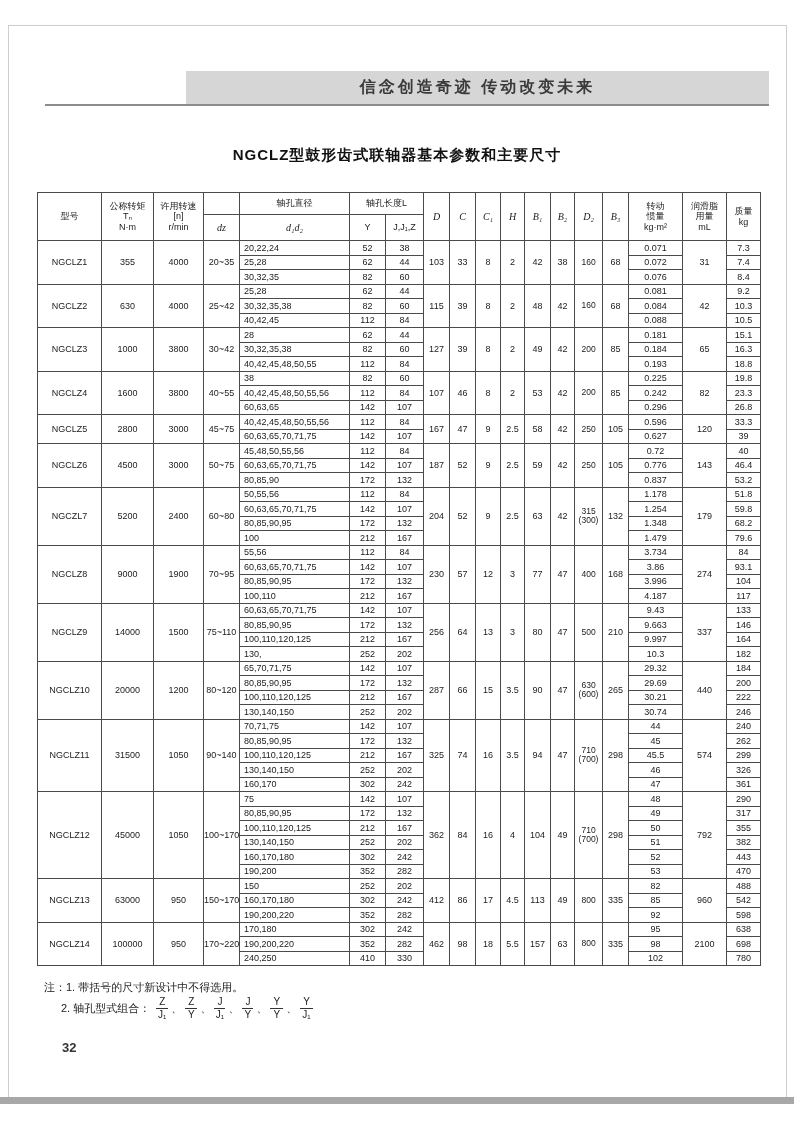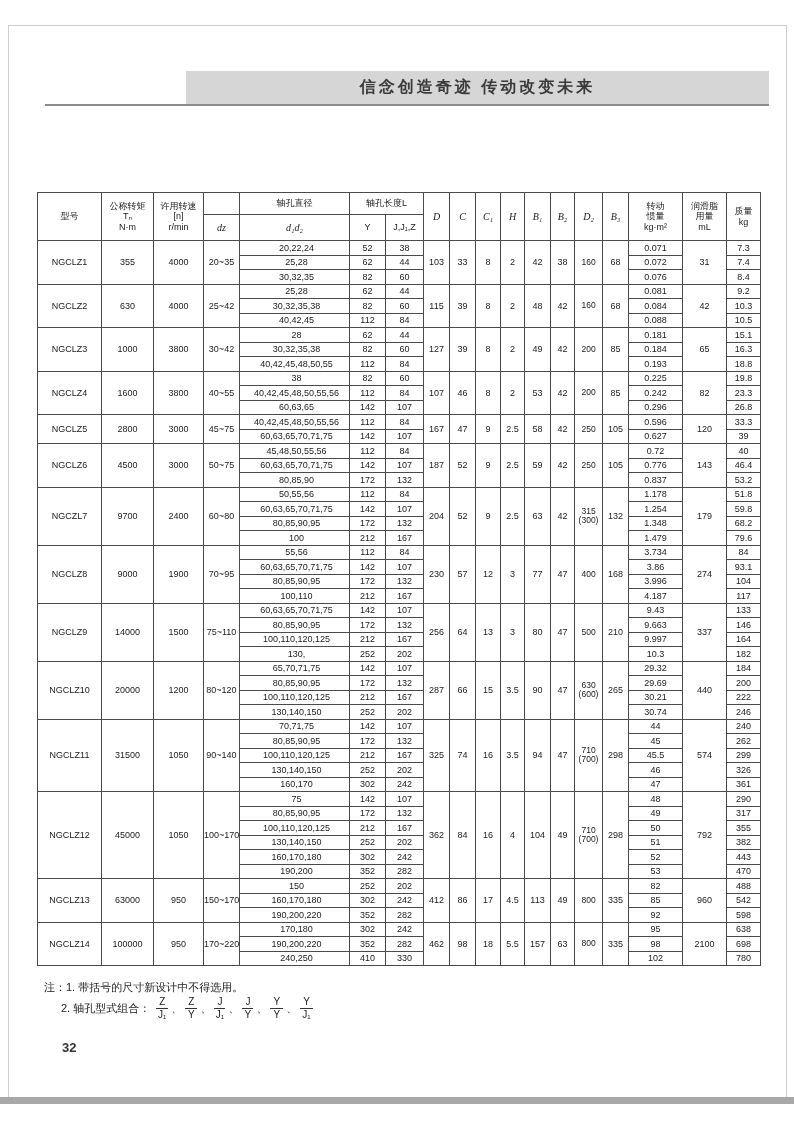--- a/index.html
+++ b/index.html
@@ -16,21 +16,21 @@
   .table-wrap { position:absolute; left:37px; top:192px; }
   table { border-collapse:collapse; table-layout:fixed; width:721px; border:1.5px solid #3a3a3a; }
   th, td { border:1px solid #4a4a4a; font-size:9px; font-weight:normal; text-align:center;
            vertical-align:middle; padding:0; line-height:1.15; color:#1b1b1b;
            overflow:hidden; }
   thead tr:first-child th { height:21px; }
   thead tr:last-child th { height:25px; }
   tbody td { height:13.5px; }
   .pre { white-space:pre-line; }
   .it { font-style:italic; font-family:"Liberation Serif", serif; font-size:10px; }
-  .dcol { text-align:center; padding-left:4px; }
+  .dcol { text-align:left; padding-left:4px; }
   .d2cell { white-space:pre-line; font-size:8.5px; line-height:1.05; }
   .notes { position:absolute; left:44px; top:980px; font-size:11px; color:#222; }
   .note-line1 { line-height:1.3; }
   .note-line2 { margin-top:3px; padding-left:17px; display:flex; align-items:center; }
   .note-label { margin-right:4px; }
   .frac { display:inline-block; text-align:center; font-size:10px; line-height:1;
           margin:0 2px; vertical-align:middle; }
   .frac .num { display:block; border-bottom:1px solid #333; padding:0 3px 1px; }
   .frac .den { display:block; padding-top:1px; }
   .sep { margin:0 1px; align-self:center; }
@@ -41,20 +41,21 @@
 <body>
 
 <div class="page">
   <div class="frame"></div>
 
   <div class="banner">
     <span>信念创造奇迹  传动改变未来</span>
   </div>
   <div class="banner-rule"></div>
 
+  <div class="doc-title">NGCLZ型鼓形齿式联轴器基本参数和主要尺寸</div>
 
   <div class="table-wrap">
     <table>
       <colgroup>
         <col style="width:64px">
           <col style="width:52px">
           <col style="width:50px">
         <col style="width:36px">
           <col style="width:110px">
           <col style="width:36px">
@@ -300,21 +301,21 @@
           </tr>
           <tr>
             <td class="dcol">80,85,90</td>
             <td>172</td>
             <td>132</td>
             <td>0.837</td>
             <td>53.2</td>
           </tr>
           <tr>
             <td rowspan="4">NGCZL7</td>
-            <td rowspan="4">9700</td>
+            <td rowspan="4">5200</td>
             <td rowspan="4">2400</td>
             <td rowspan="4">60~80</td>
             <td class="dcol">50,55,56</td>
             <td>112</td>
             <td>84</td>
             <td rowspan="4">204</td>
             <td rowspan="4">52</td>
             <td rowspan="4">9</td>
             <td rowspan="4">2.5</td>
             <td rowspan="4">63</td>

